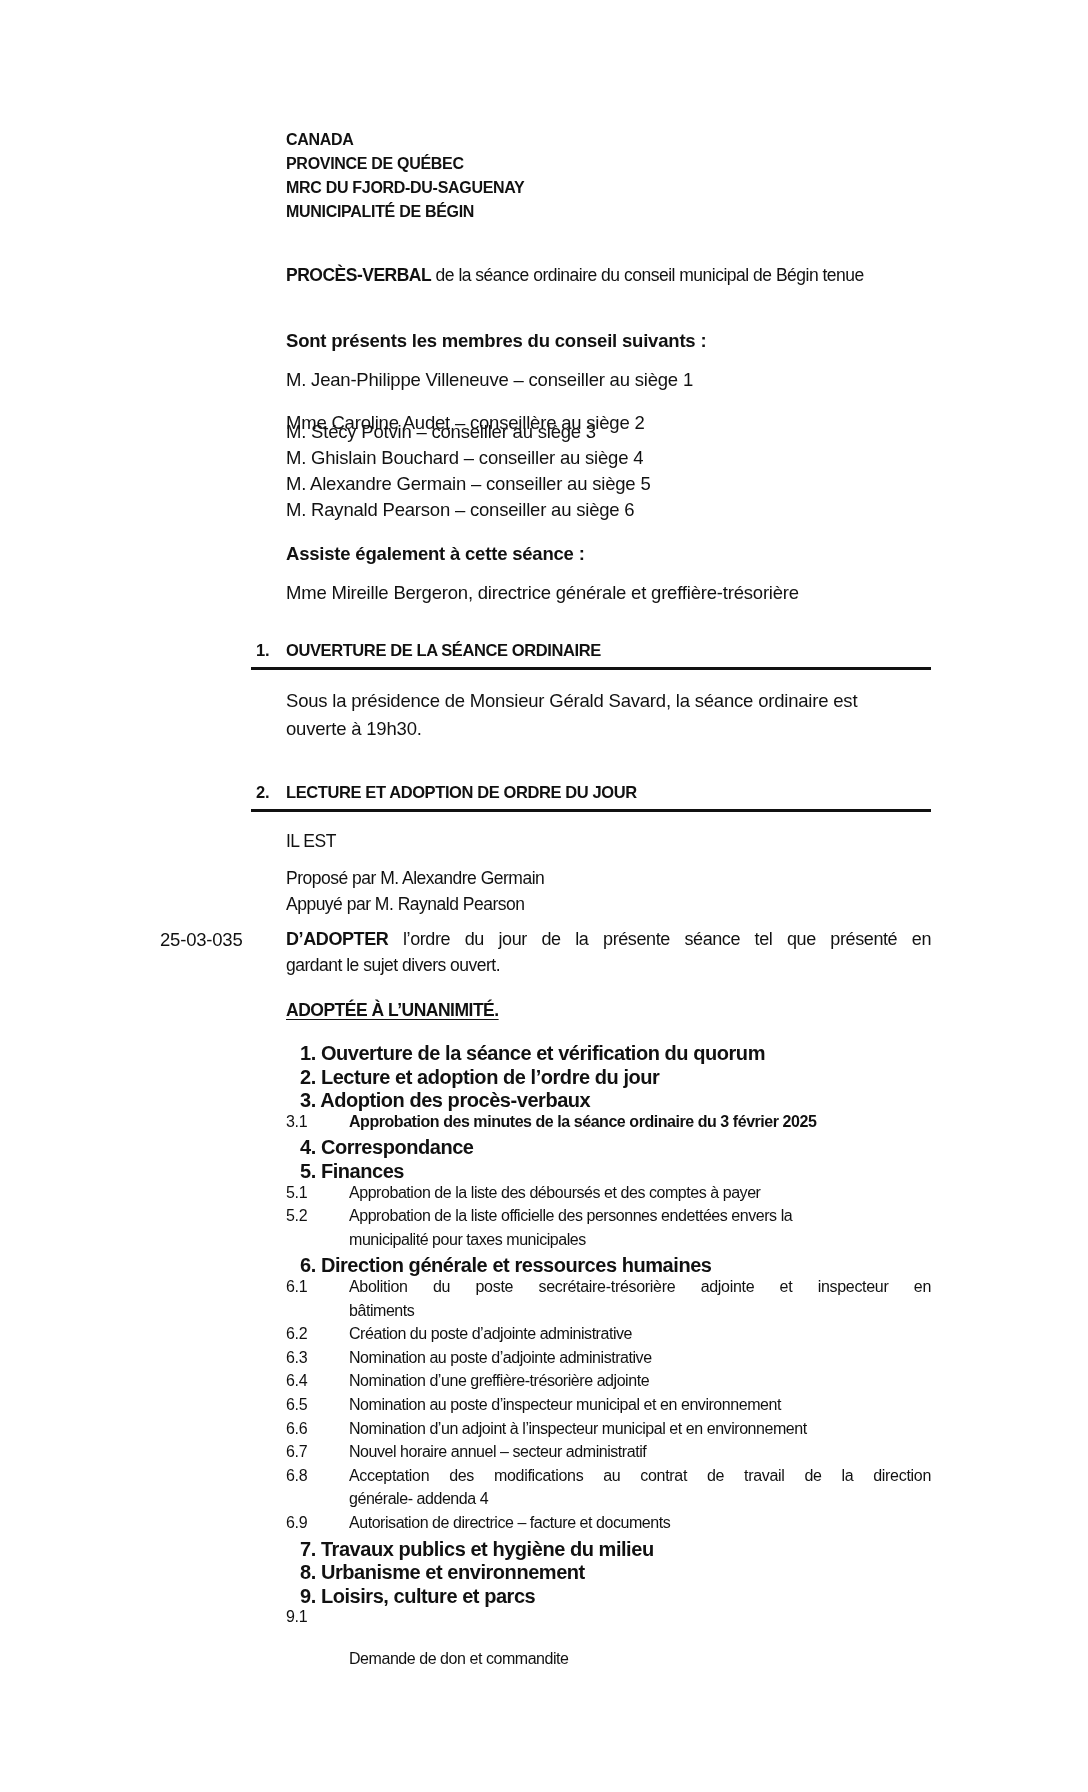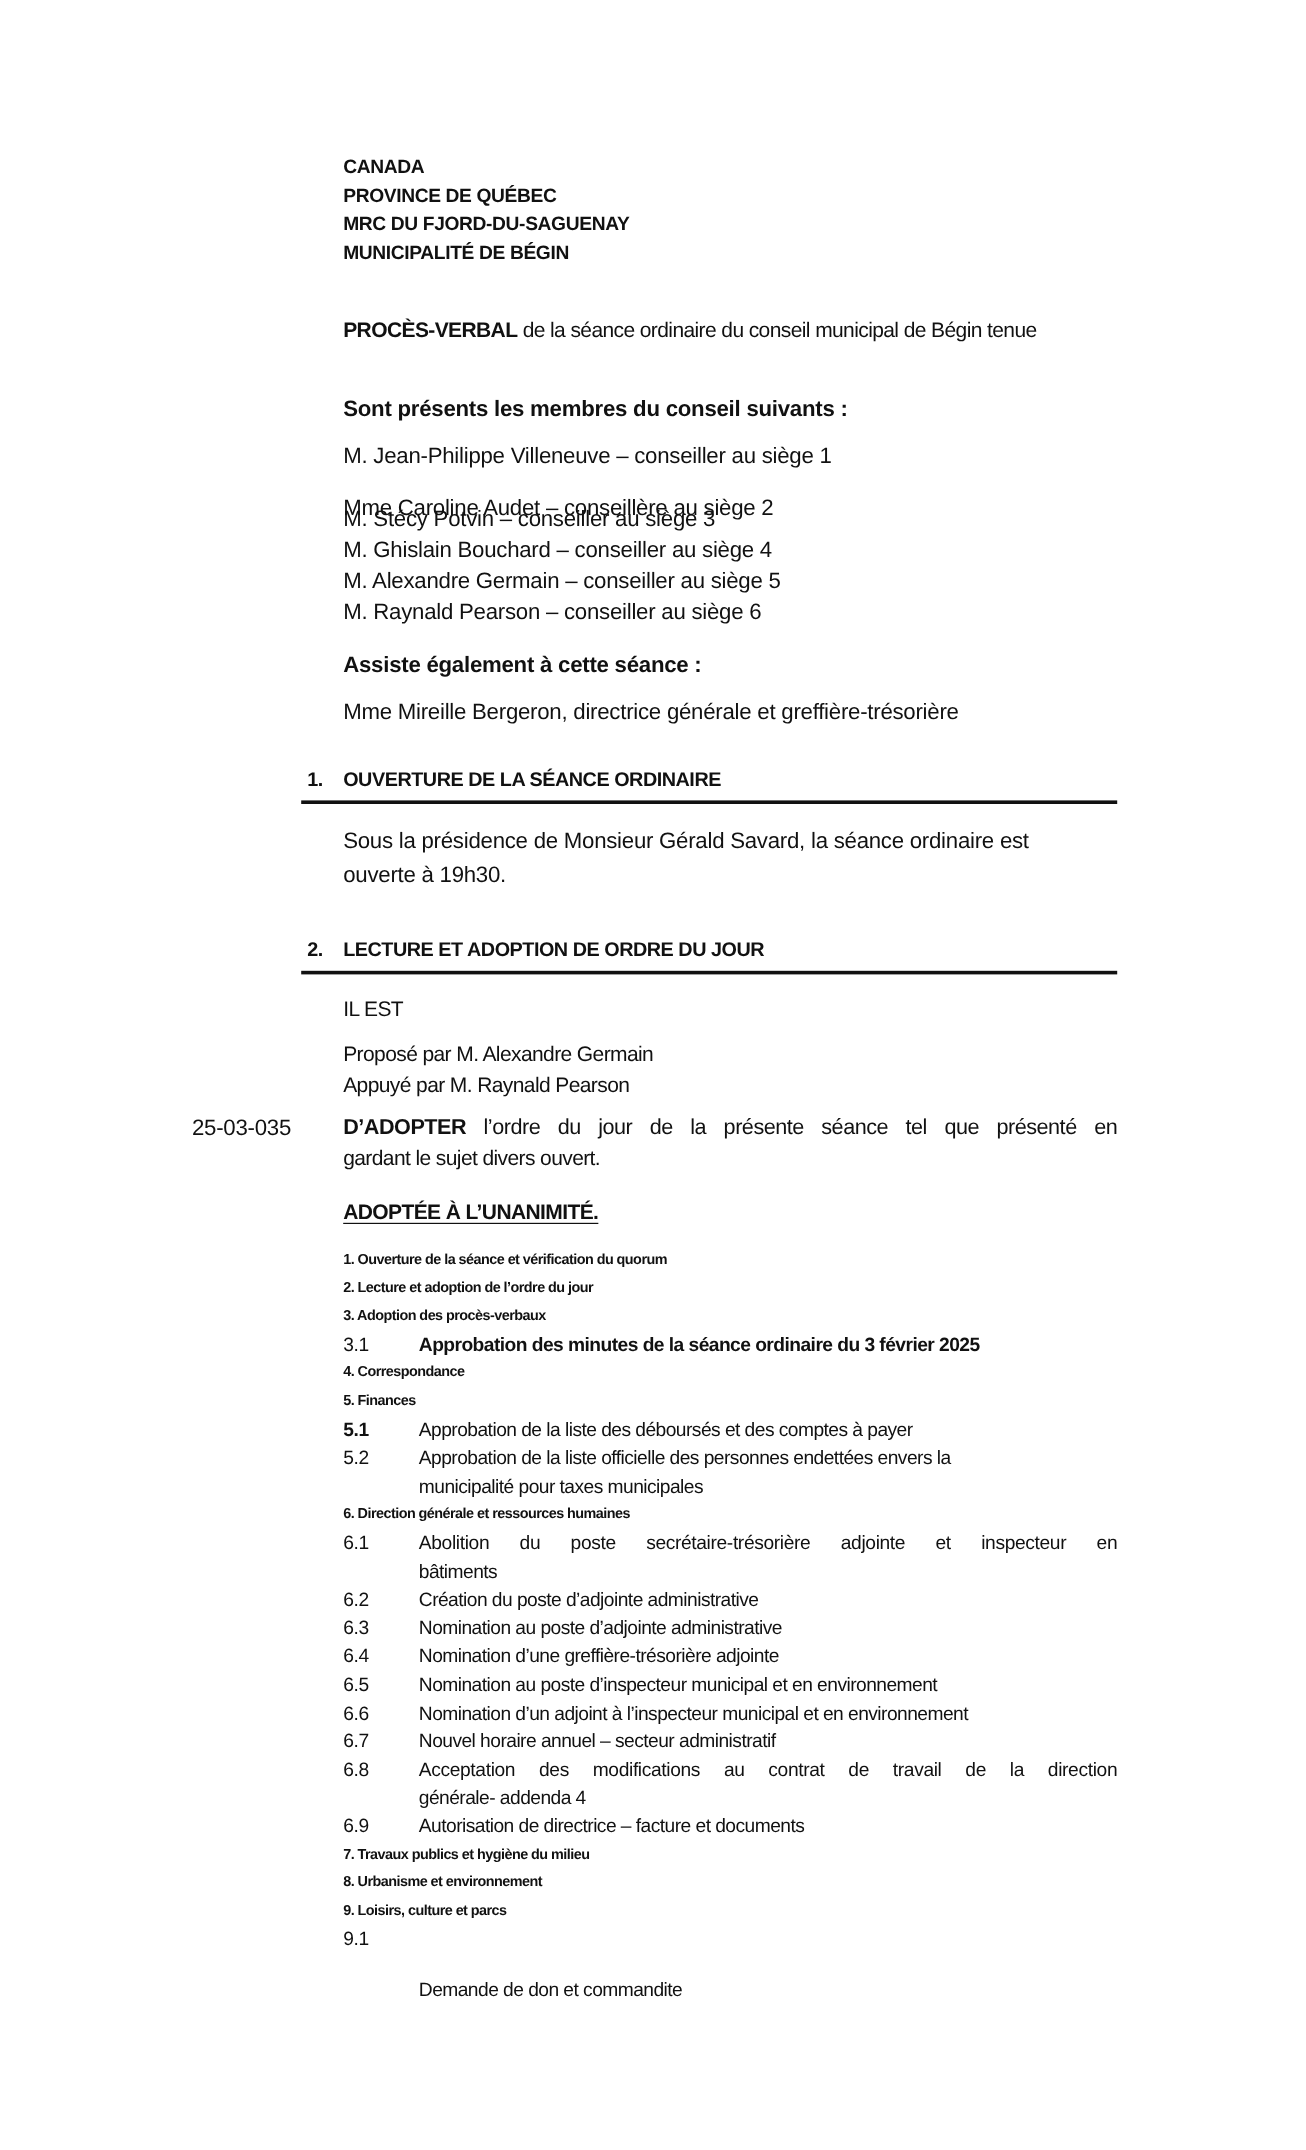--- a/index.html
+++ b/index.html
@@ -10,21 +10,21 @@
   .hdr { left: 286px; font-size: 16px; font-weight: bold; letter-spacing: -0.3px; }
   .body { left: 286px; font-size: 18.5px; letter-spacing: -0.2px; }
   .body-narrow { left: 286px; font-size: 17.5px; letter-spacing: -0.5px; }
   .bold { font-weight: bold; }
   .justify-line { left: 286px; width: 645px; font-size: 18.5px; text-align: justify; text-align-last: justify; white-space: normal; }
   .sec-num { left: 256px; font-size: 16.5px; font-weight: bold; letter-spacing: -0.3px; }
   .sec-title { left: 286px; font-size: 16.5px; font-weight: bold; letter-spacing: -0.4px; }
   .rule { left: 251px; width: 680px; height: 3px; background: #111; position: absolute; }
   .resno { left: 160px; font-size: 18.5px; letter-spacing: -0.2px; }
   .underline { text-decoration: underline; text-underline-offset: 3px; }
-  .ag { left: 286px; font-size: 12px; letter-spacing: -0.45px; }
+  .ag { left: 300px; font-size: 20px; letter-spacing: -0.45px; }
   .ag-num { left: 286px; font-size: 16px; letter-spacing: -0.3px; }
   .ag-text { left: 349px; font-size: 16px; letter-spacing: -0.45px; }
   .ag-just { left: 349px; width: 582px; font-size: 16px; letter-spacing: -0.3px; text-align: justify; text-align-last: justify; white-space: normal; }
 </style>
 </head>
 <body>
 
 <div class="page">
 
   <div class="abs hdr" style="top:131px">CANADA</div>
@@ -65,21 +65,21 @@
   <div class="abs body-narrow bold underline" style="top:1000px">ADOPTÉE À L’UNANIMITÉ.</div>
 
   <div id="agenda">
       <div class="abs ag bold" style="top: 1042px;">1.  Ouverture de la séance et vérification du quorum</div>
       <div class="abs ag bold" style="top: 1065.6px; text-align: center;">2.  Lecture et adoption de l’ordre du jour</div>
       <div class="abs ag bold" style="top: 1089.2px;">3.  Adoption des procès-verbaux</div>
       <div class="abs ag-num" style="top: 1112.8px;">3.1</div>
       <div class="abs ag-text" style="top: 1112.8px; font-weight: bold;">Approbation des minutes de la séance ordinaire du 3 février 2025</div>
       <div class="abs ag bold" style="top: 1136.4px;">4. Correspondance</div>
       <div class="abs ag bold" style="top: 1160px;">5. Finances</div>
-      <div class="abs ag-num" style="top: 1183.6px; font-weight: bold;">5.1</div>
+      <div class="abs ag-num" style="top: 1183.6px;">5.1</div>
       <div class="abs ag-text" style="top: 1183.6px;">Approbation de la liste des déboursés et des comptes à payer</div>
       <div class="abs ag-num" style="top: 1207.2px;">5.2</div>
       <div class="abs ag-text" style="top: 1207.2px;">Approbation de la liste officielle des personnes endettées envers la</div>
       <div class="abs ag-text" style="top: 1230.8px;">municipalité pour taxes municipales</div>
       <div class="abs ag bold" style="top: 1254.4px;">6. Direction générale et ressources humaines</div>
       <div class="abs ag-num" style="top: 1278px;">6.1</div>
       <div class="abs ag-just" style="top: 1278px;">Abolition du poste secrétaire-trésorière adjointe et inspecteur en</div>
       <div class="abs ag-text" style="top: 1301.6px;">bâtiments</div>
       <div class="abs ag-num" style="top: 1325.2px;">6.2</div>
       <div class="abs ag-text" style="top: 1325.2px;">Création du poste d’adjointe administrative</div>

